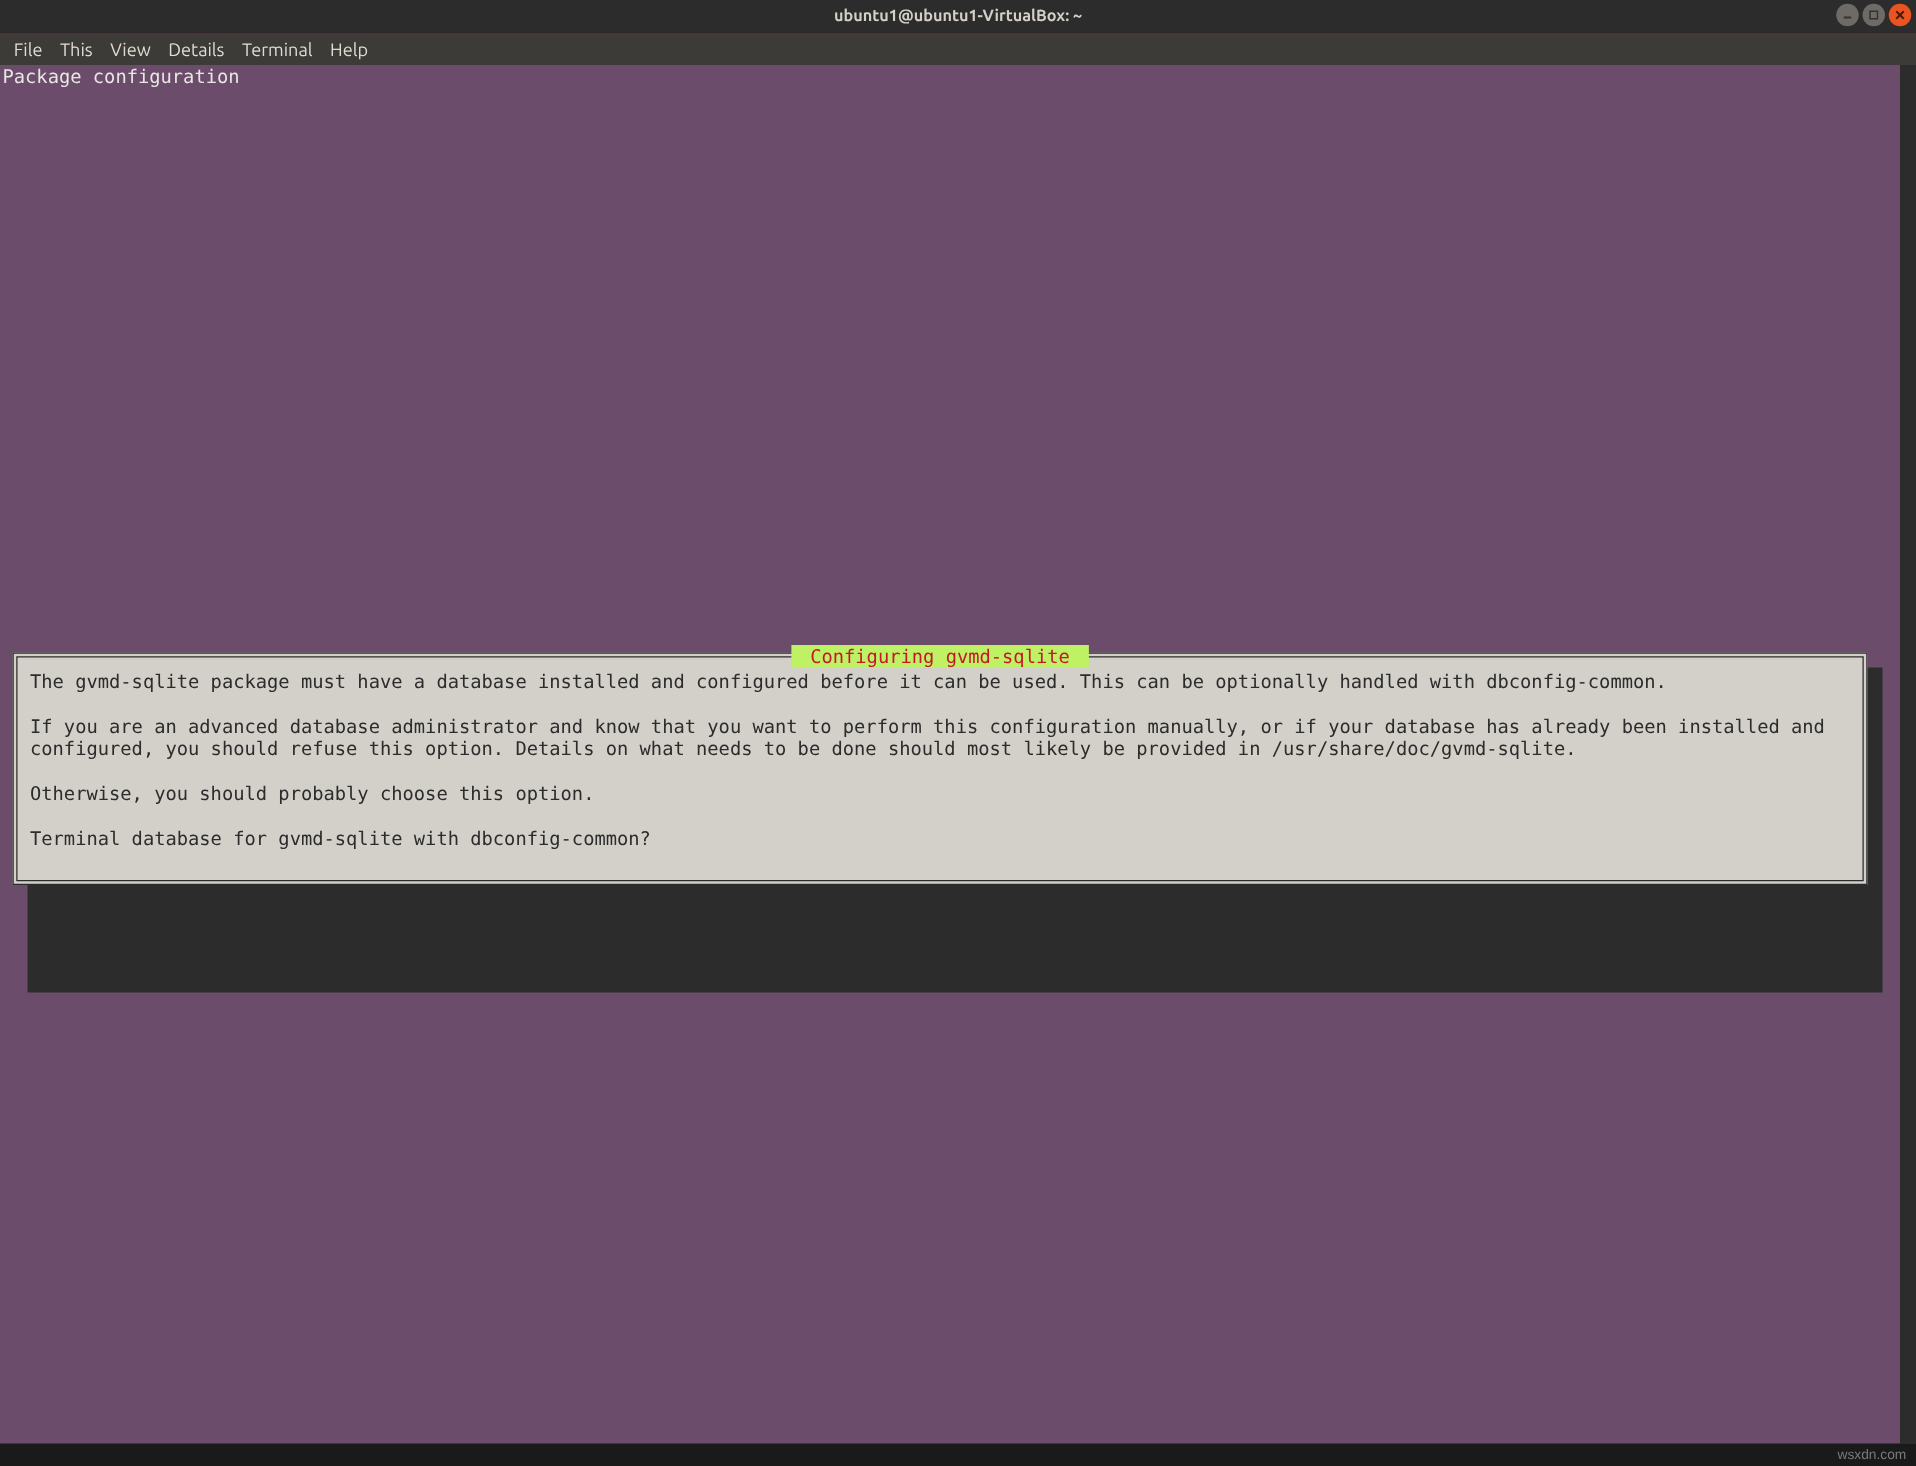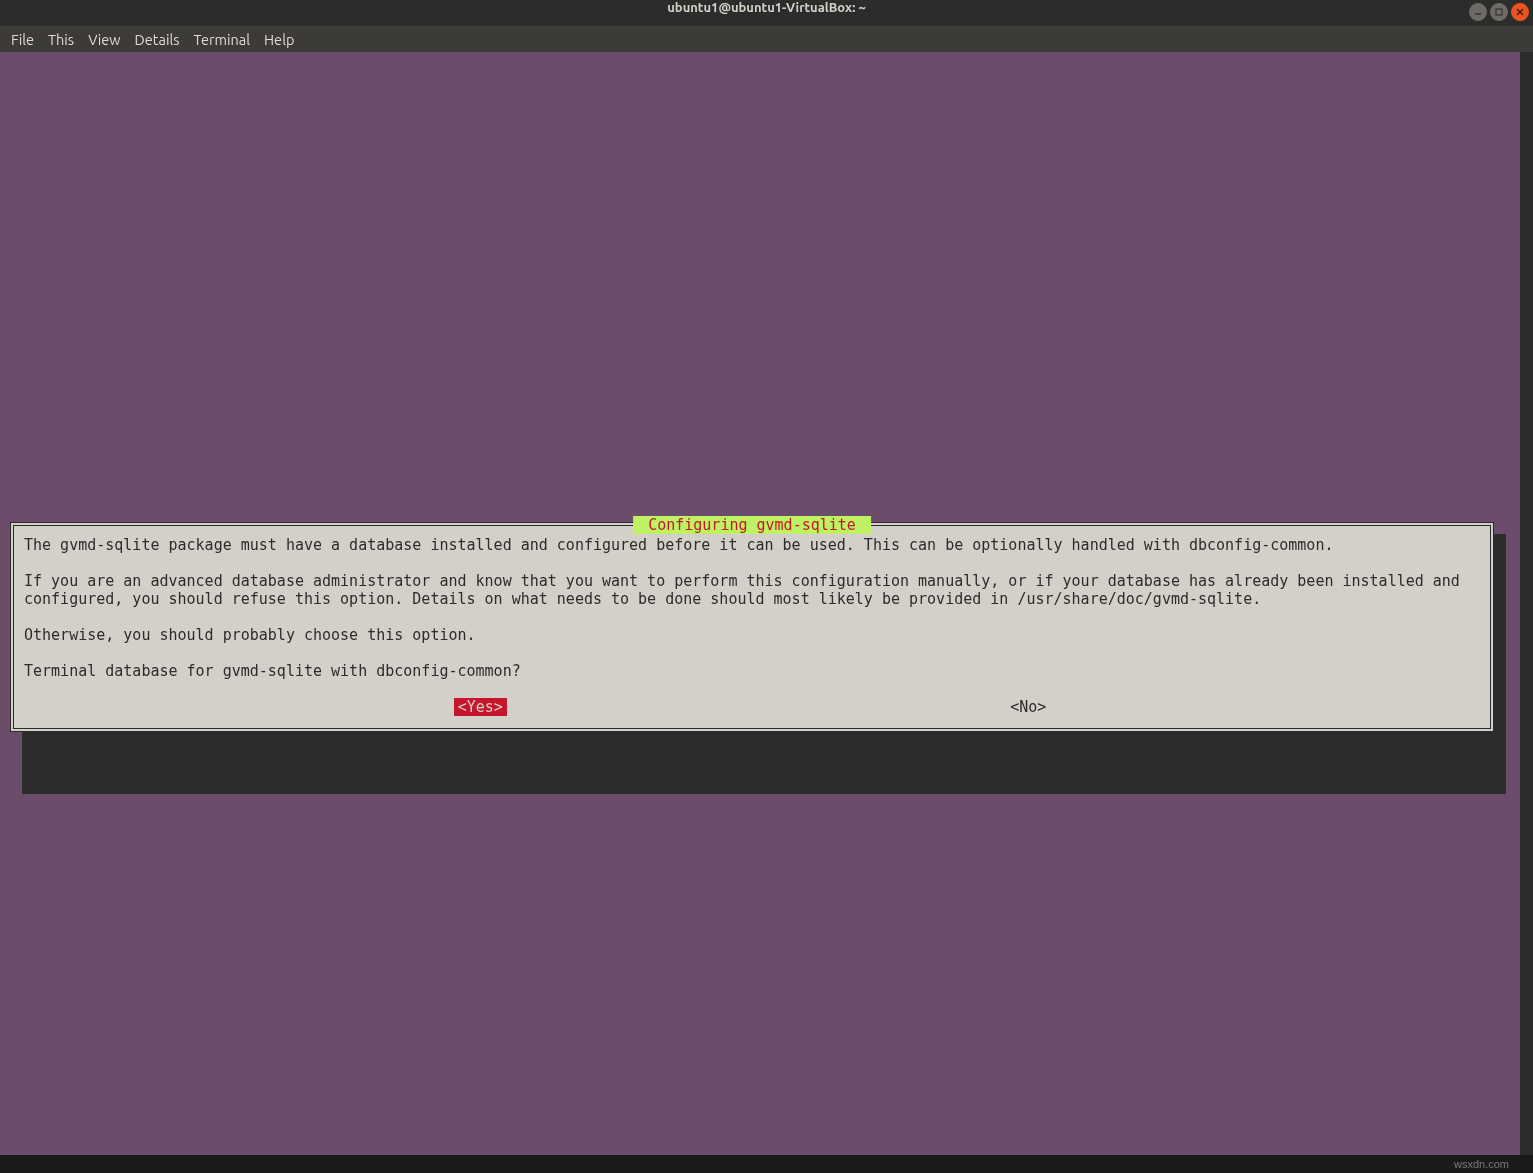--- a/index.html
+++ b/index.html
@@ -10,20 +10,21 @@
       width: 1533px;
       height: 1173px;
       overflow: hidden;
       position: relative;
     }
     
     .titlebar {
       background: #2c2c2c;
       height: 26px;
       display: flex;
+      align-items: center;
       justify-content: center;
       position: relative;
       color: #d4d0c8;
       font-family: "Ubuntu", "DejaVu Sans", sans-serif;
       font-size: 13px;
       font-weight: bold;
     }
     .window-buttons {
       position: absolute;
       right: 4px;
@@ -146,21 +147,21 @@
       position: absolute;
       bottom: 0;
       left: 0;
       right: 0;
       height: 18px;
       background: #1a1a1a;
       color: #7a7a7a;
       font-size: 11px;
       font-family: sans-serif;
       text-align: right;
-      padding-right: 24px;
+      padding-right: 8px;
       line-height: 18px;
     }
   </style>
 </head>
 <body>
 
 <div class="titlebar">
   <span>ubuntu1@ubuntu1-VirtualBox: ~</span>
   <div class="window-buttons">
     <div class="win-btn min">
@@ -185,38 +186,35 @@
 <div class="menubar">
   <span>File</span>
   <span>This</span>
   <span>View</span>
   <span>Details</span>
   <span>Terminal</span>
   <span>Help</span>
 </div>
 
 <div class="terminal">
+  <div class="term-line">Package configuration</div>
 
   <div class="scrollbar"></div>
 
   <div class="dialog-shadow"></div>
 
   <div class="dialog">
     <div class="dialog-inner">
       <div class="dialog-title"> Configuring gvmd-sqlite </div>
       <div class="dialog-text"><span>The gvmd-sqlite package must have a database installed and configured before it can be used. This can be optionally handled with dbconfig-common.</span>
 
 <span>If you are an advanced database administrator and know that you want to perform this configuration manually, or if your database has already been installed and configured, you should refuse this option. Details on what needs to be done should most likely be provided in /usr/share/doc/gvmd-sqlite.</span>
 
 <span>Otherwise, you should probably choose this option.</span>
 
 <span>Terminal database for gvmd-sqlite with dbconfig-common?</span></div>
-      <div class="dialog-buttons">
-        <span class="dlg-btn yes">&lt;Yes&gt;</span>
-        <span class="dlg-btn no">&lt;No&gt;</span>
-      </div>
     </div>
   </div>
 </div>
 
 <div class="bottombar">
   <span>wsxdn.com</span>
 </div>
 
 </body></html>

